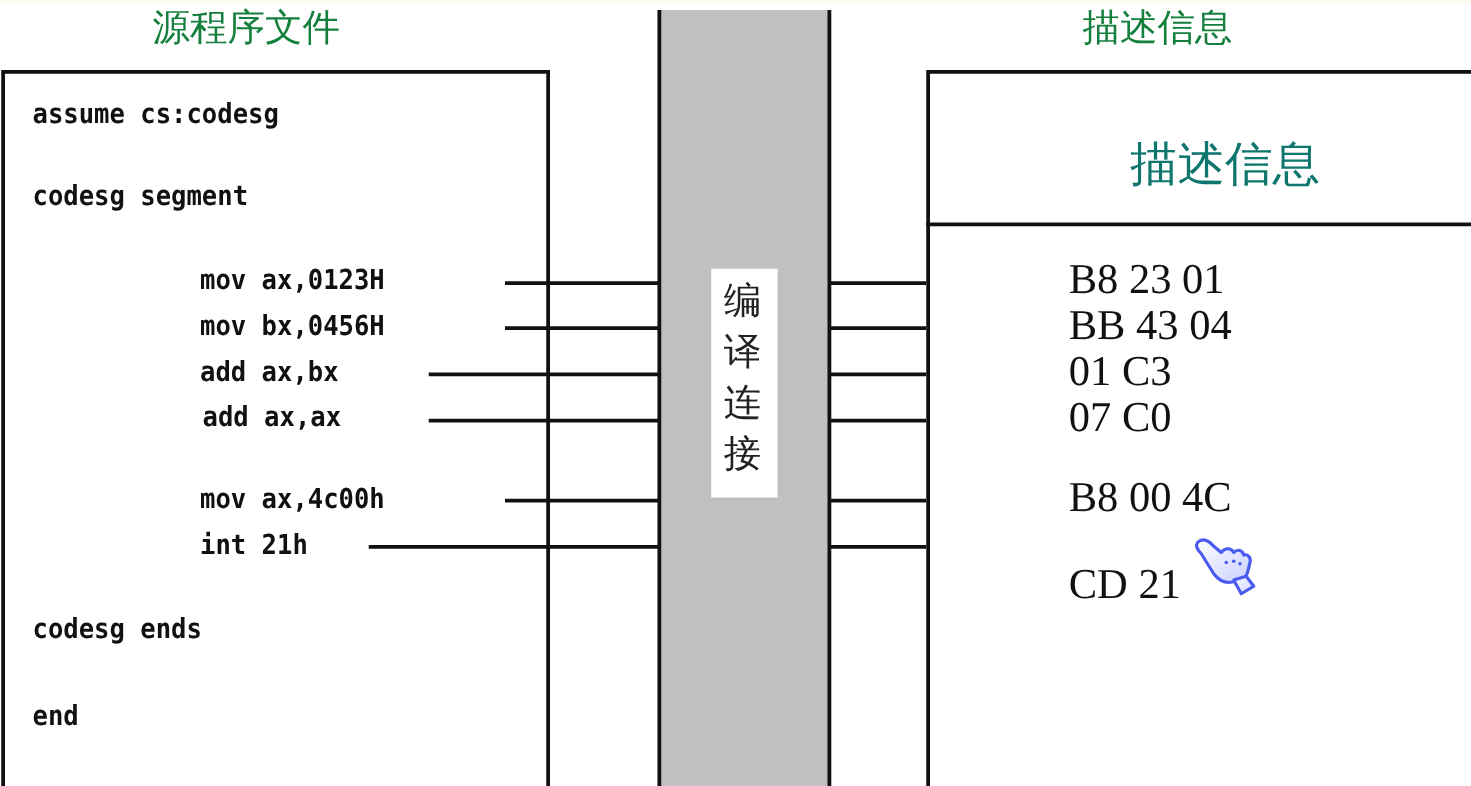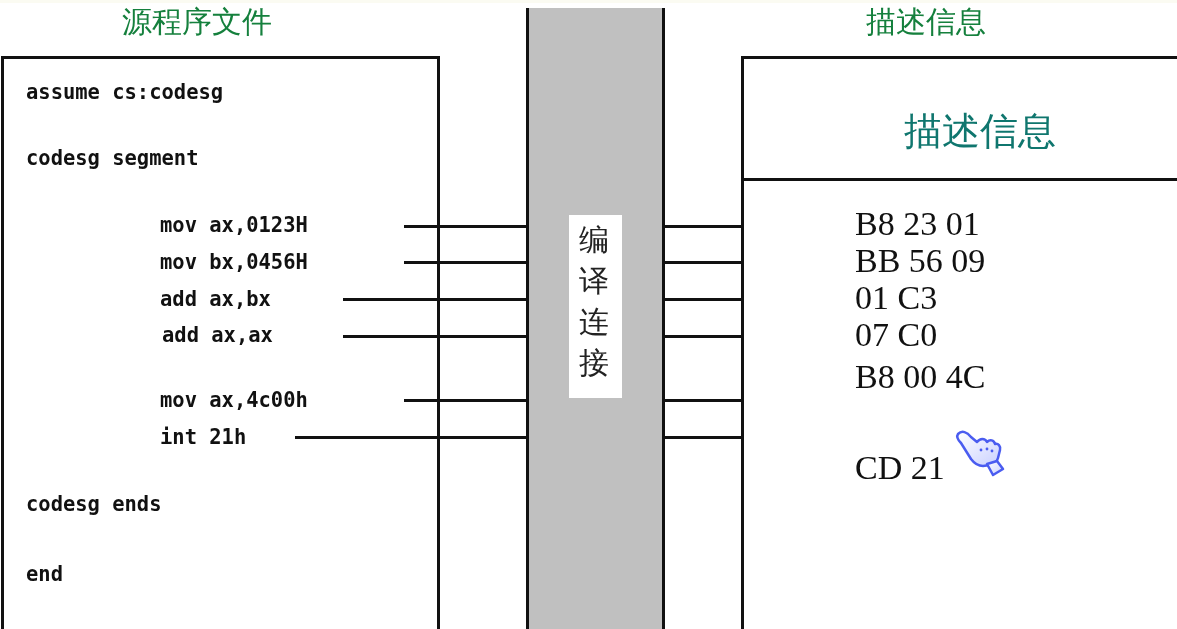--- a/index.html
+++ b/index.html
@@ -93,24 +93,24 @@
     <polyline points="796,384 815,400 796,416"></polyline>
     <polyline points="796,421 815,437 796,453"></polyline>
   </g>
 </svg>
 
 <div class="box" id="exe-box"></div>
 <div id="exe-divider"></div>
 <div id="desc-label">描述信息</div>
 
 <div class="hex" style="top:207px;text-align:right;">B8 23 01</div>
-<div class="hex" style="top:244px;">BB 56 09</div>
+<div class="hex" style="top:244px;">BB 43 04</div>
 <div class="hex" style="top:281px;">01 C3</div>
 <div class="hex" style="top:318px;">07 C0</div>
-<div class="hex" style="top:360px;">B8 00 4C</div>
+<div class="hex" style="top:382px;">B8 00 4C</div>
 <div class="hex" style="top:419px;margin-top:32px;">CD 21</div>
 
 <svg id="hand" width="54" height="52" viewBox="0 0 54 52">
   <defs>
     <linearGradient id="hg" x1="0" y1="0" x2="1" y2="1">
       <stop offset="0" stop-color="#ffffff"></stop>
       <stop offset="1" stop-color="#c9d0ff"></stop>
     </linearGradient>
   </defs>
   <g stroke="#4a5cf0" stroke-width="2.5" fill="url(#hg)" stroke-linejoin="round">

